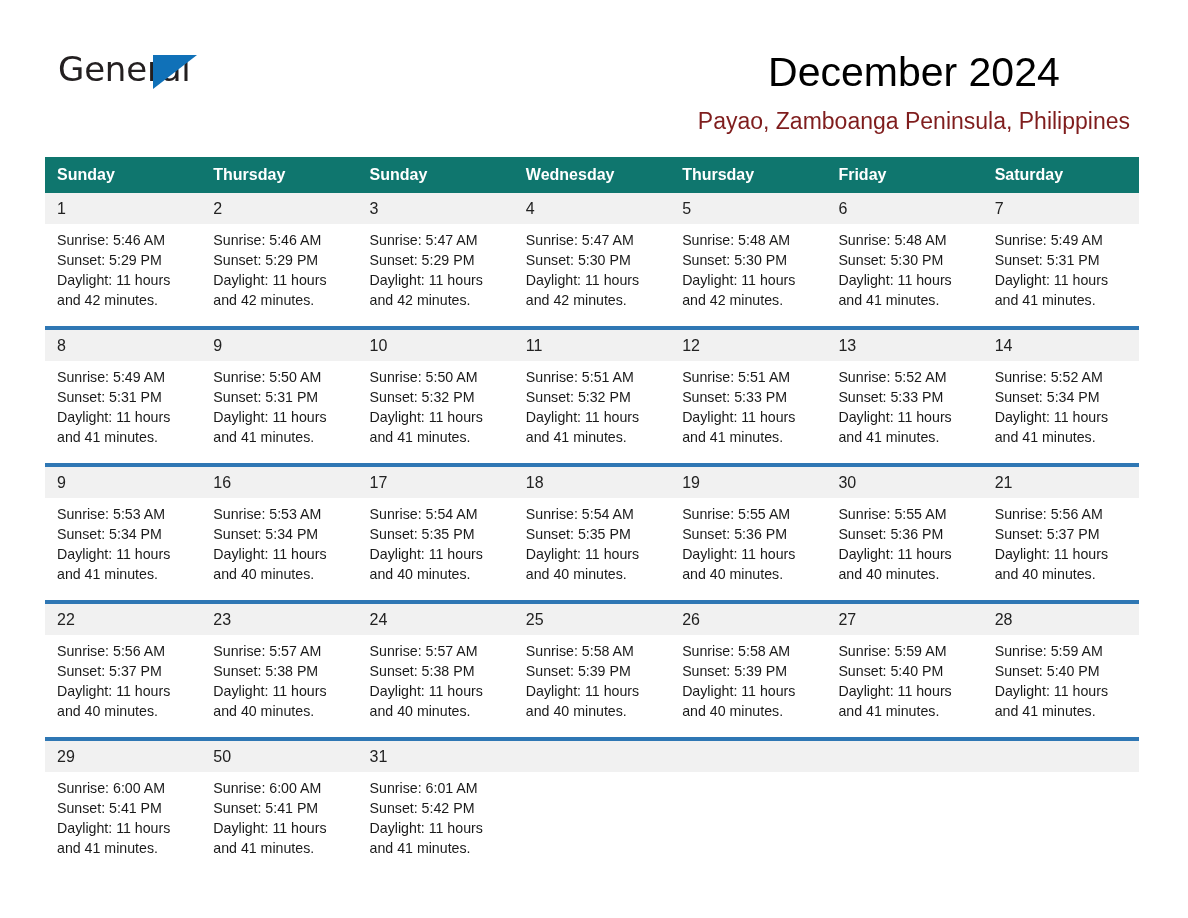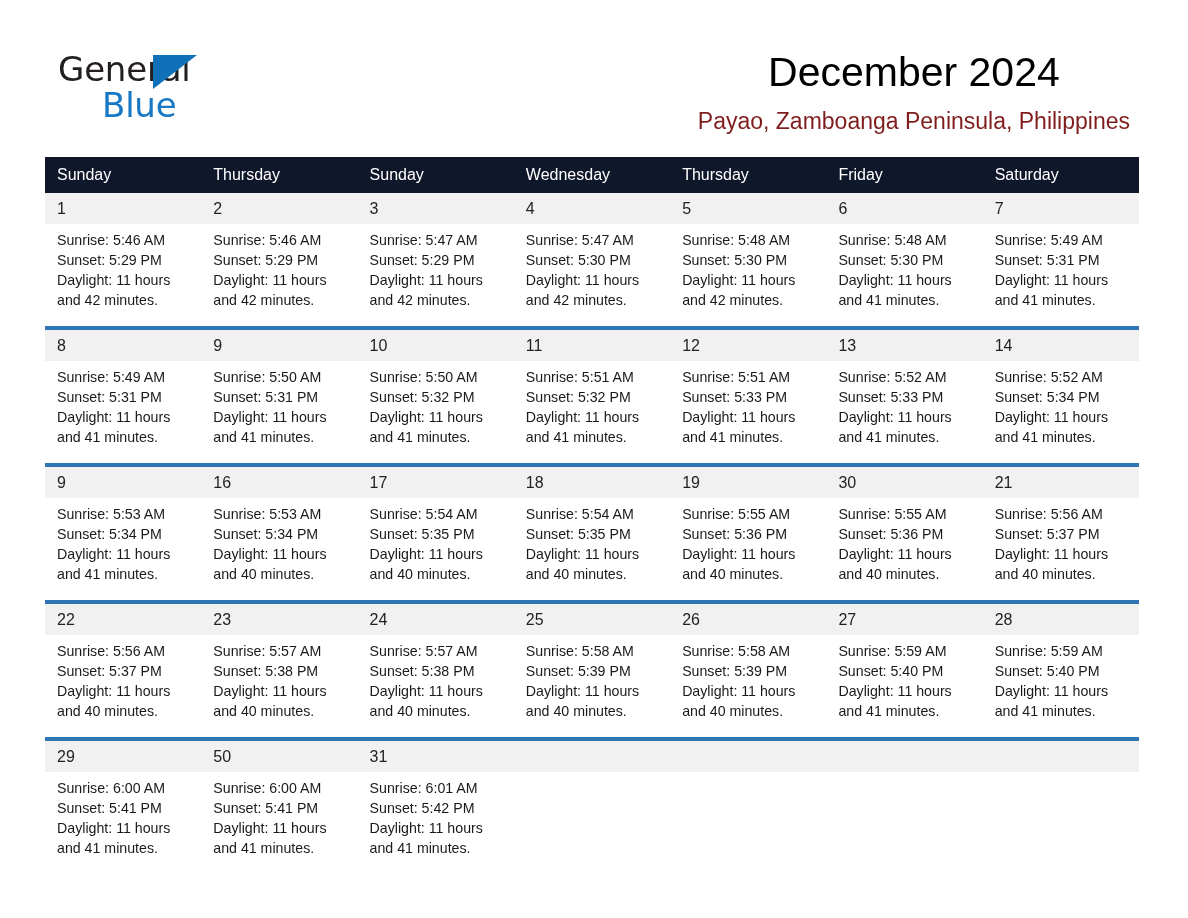--- a/index.html
+++ b/index.html
@@ -85,23 +85,23 @@
   
   .cal {
     position: absolute;
     left: 45px;
     top: 157px;
     width: 1094px;
     border-collapse: collapse;
     table-layout: fixed;
   }
   .cal th {
-    background: #0f172a;
+    background: #0f766e;
     color: #ffffff;
-    font-weight: normal;
+    font-weight: bold;
     font-size: 16px;
     text-align: left;
     padding: 9px 0 9px 12px;
     height: 18px;
     box-sizing: border-box;
   }
   .cal td {
     vertical-align: top;
     padding: 0;
     width: 156.28px;
@@ -139,21 +139,20 @@
 </head>
 <body>
 
 <div class="page">
 
   <div class="top">
 
     <div class="logo">
       <span class="logo-general">General</span>
       <span class="logo-tri"></span>
-      <span class="logo-blue">Blue</span>
     </div>
 
     <div class="title-block">
       <div class="month-title">December 2024</div>
       <div class="location">Payao, Zamboanga Peninsula, Philippines</div>
     </div>
 
   </div>
 
   <table class="cal">

